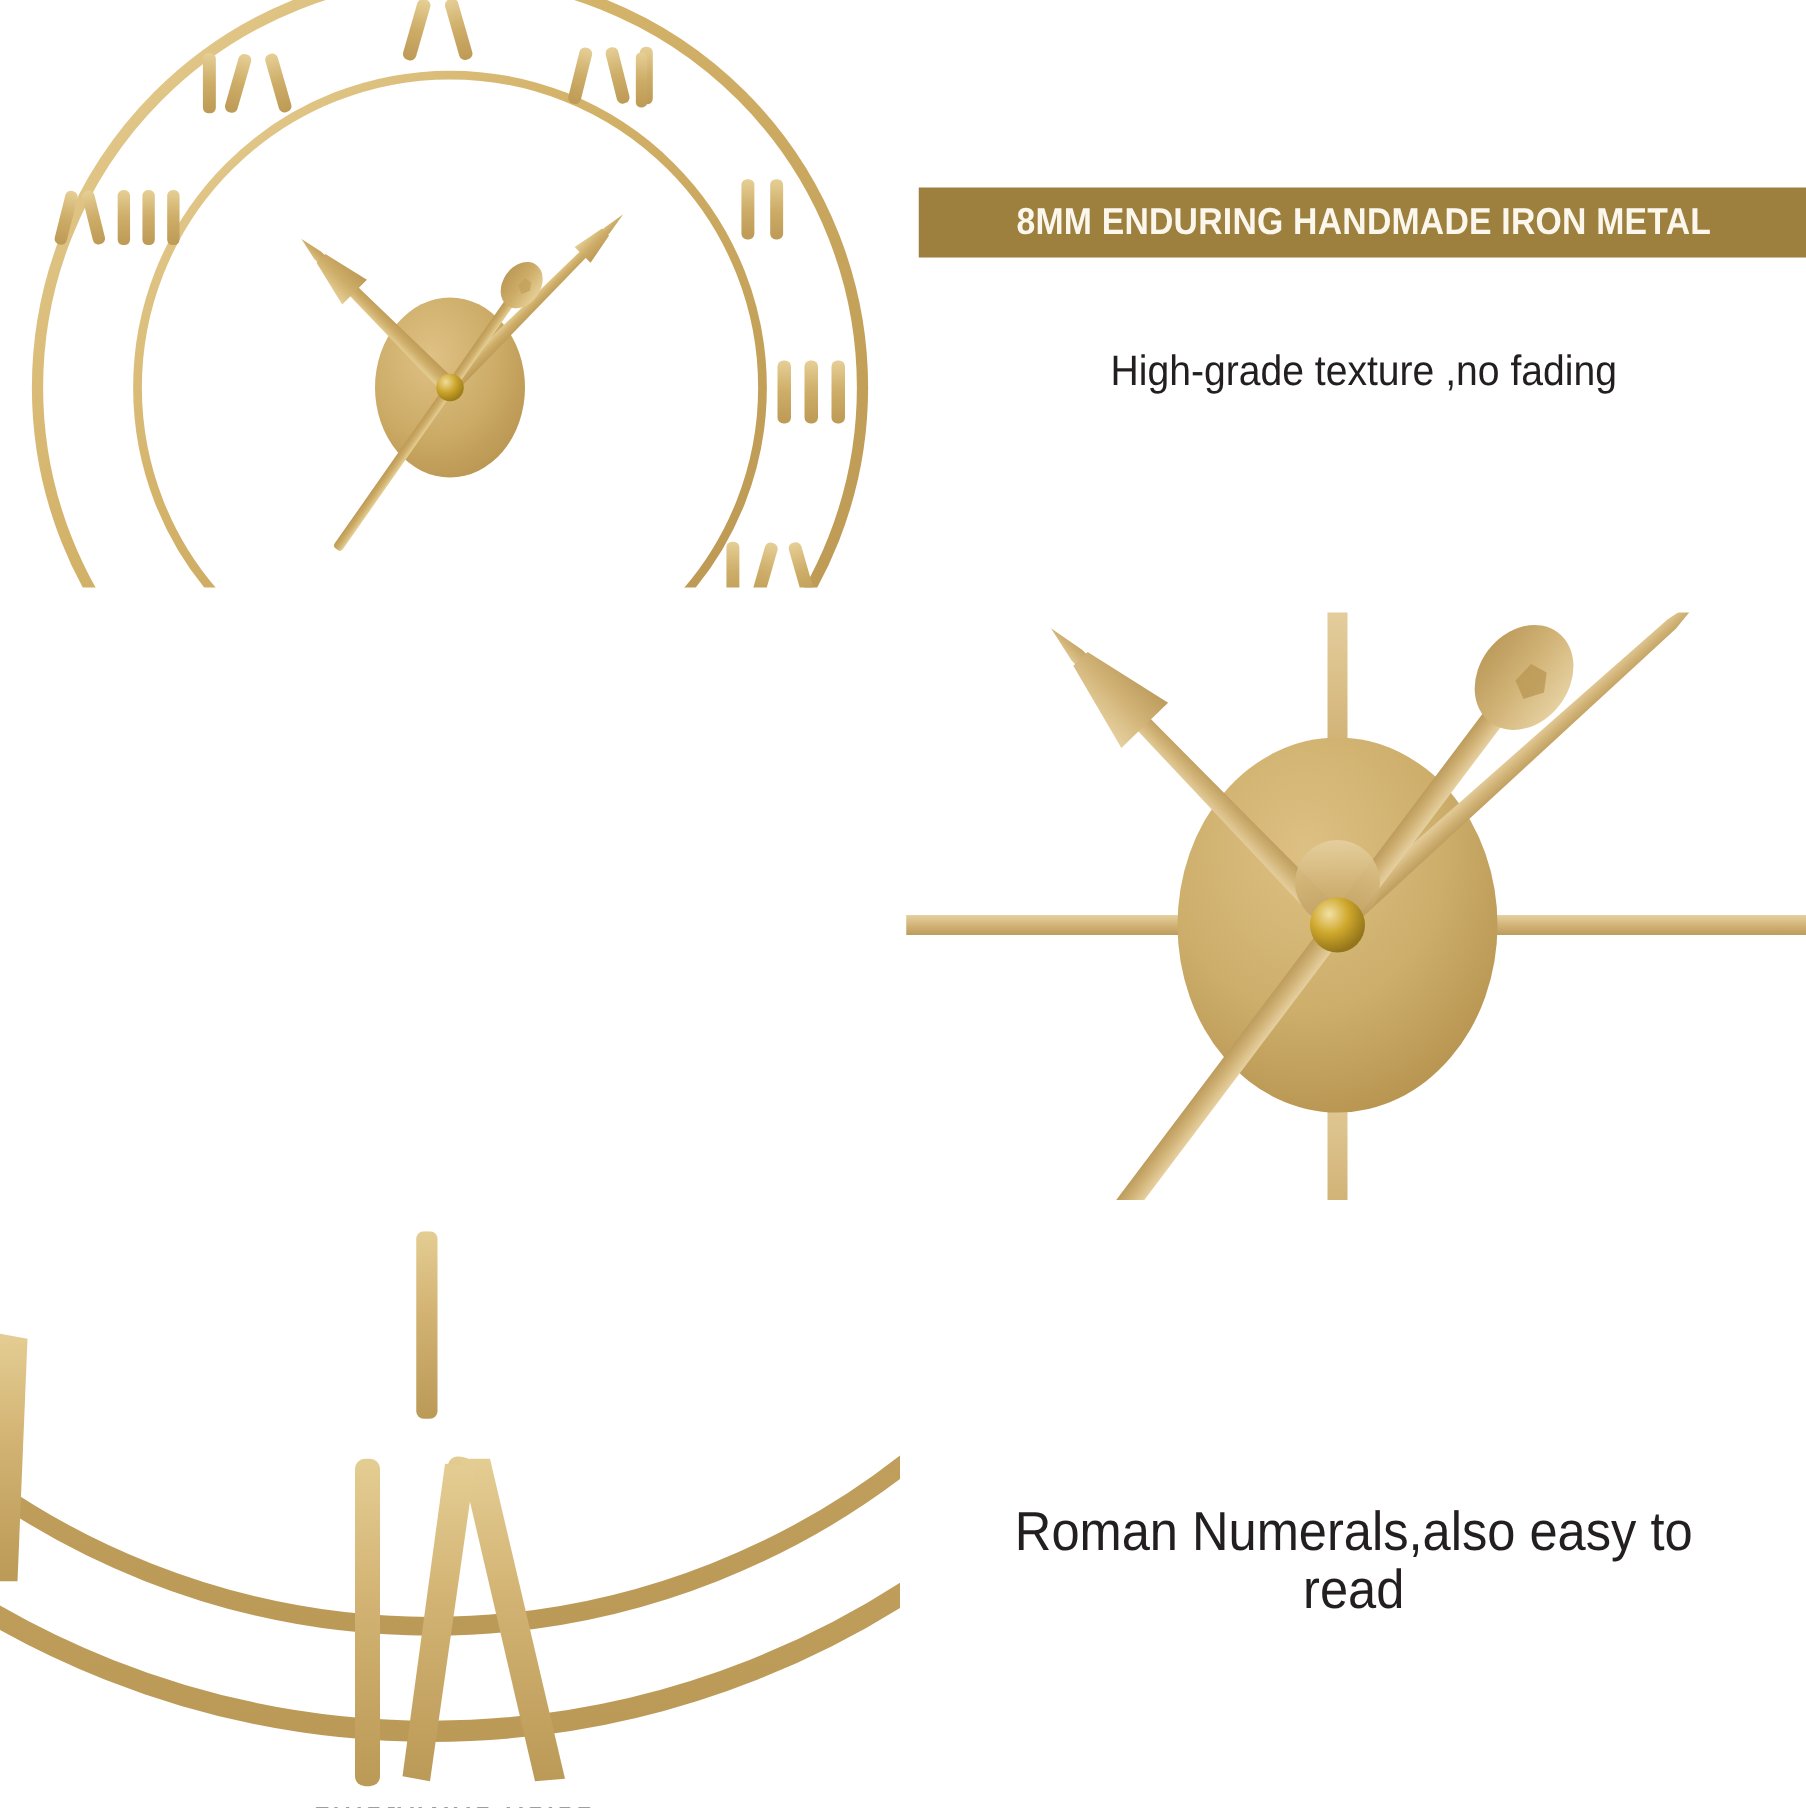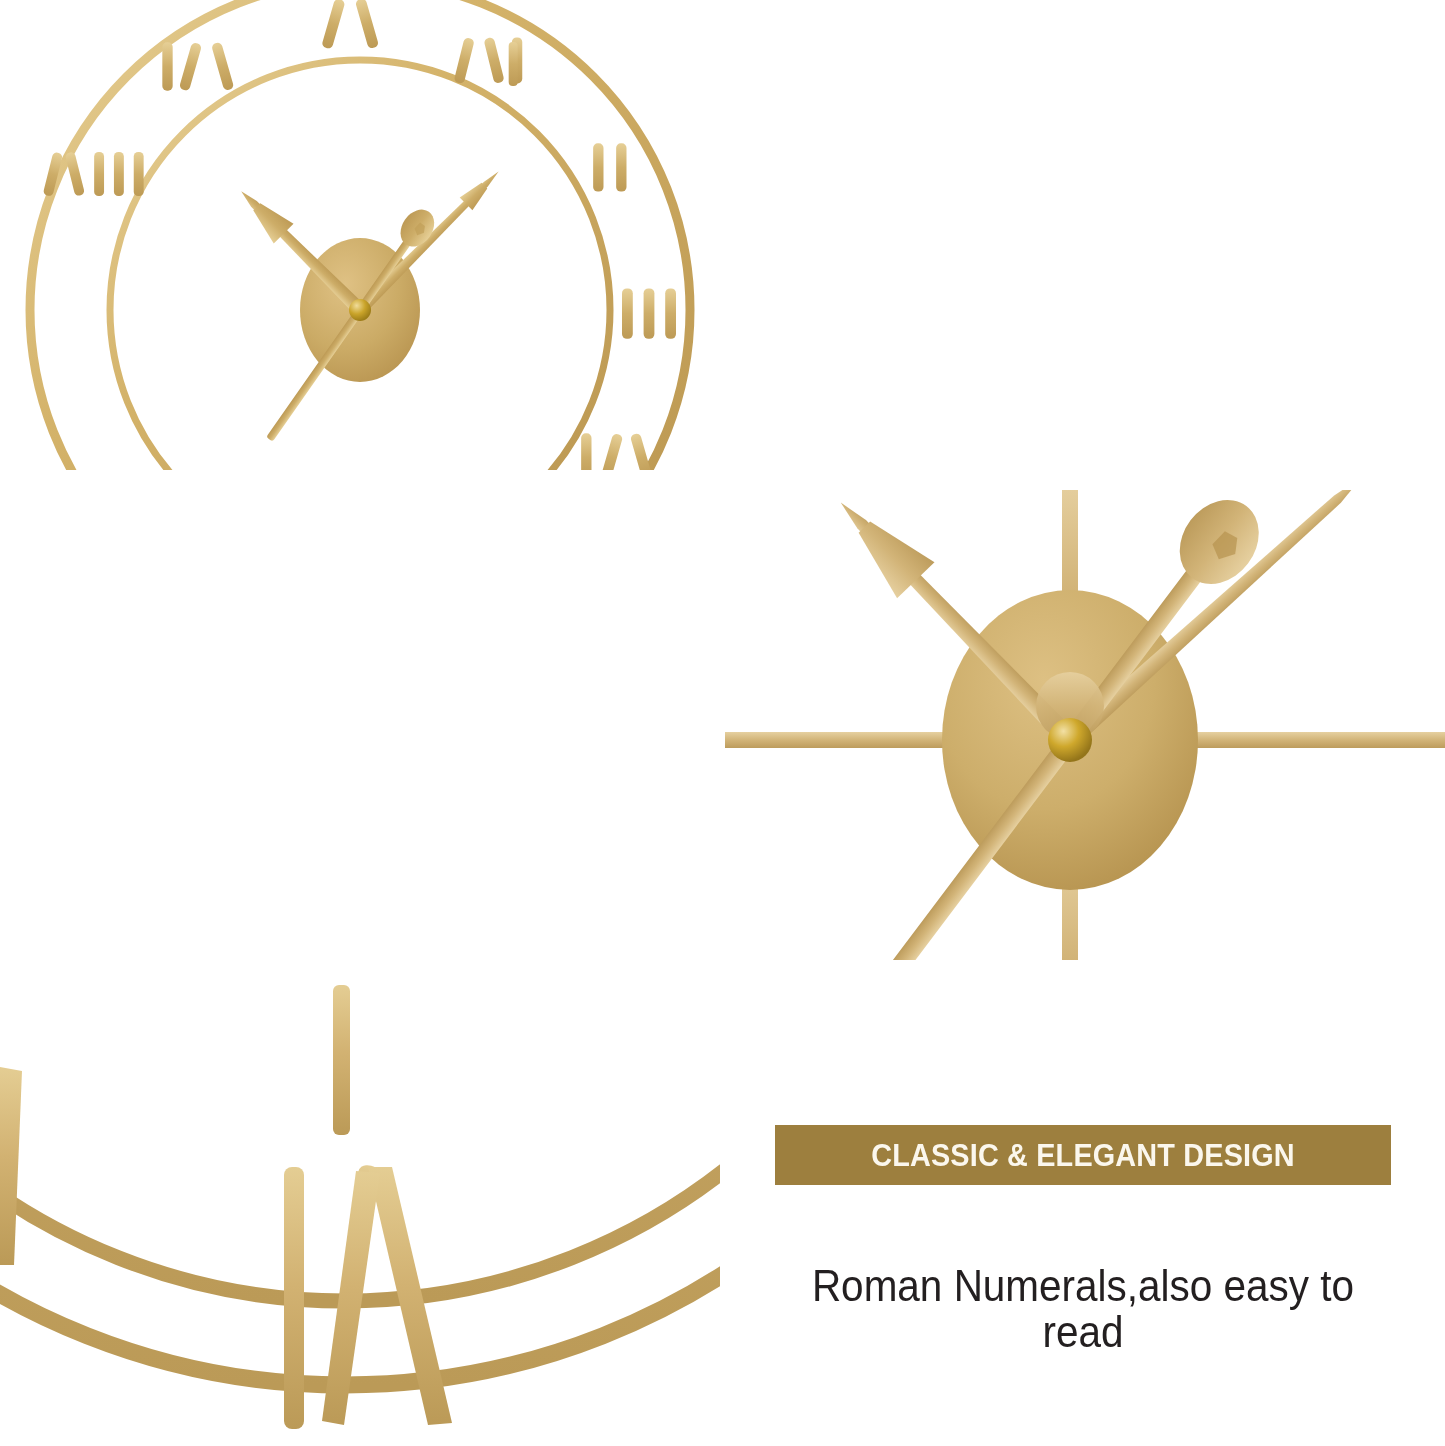--- a/index.html
+++ b/index.html
@@ -211,20 +211,30 @@
             <ellipse cx="-100" cy="0" rx="20" ry="15" fill="url(#gmetal2)"></ellipse>
             <path d="M -106 -5 l 6 -3 l 6 4 l -4 6 l -8 -1 z" fill="#c2a05a" opacity="0.75"></path>
           </g>
 
           <circle cx="0" cy="0" r="11" fill="url(#gpin)"></circle>
         </g>
       </g>
     </svg>
   </div>
 
+  <div class="cell" id="cell-feature-1">
+    <div class="feature" id="feature-1">
+      <div class="banner">
+        <span class="banner-text">8MM ENDURING HANDMADE IRON METAL</span>
+      </div>
+      <div class="subtext">
+        <span class="subtext-line">High-grade texture ,no fading</span>
+      </div>
+    </div>
+  </div>
 
   <div class="cell" id="cell-feature-2">
     <div class="feature" id="feature-2">
       <div class="banner">
         <span class="banner-text">BRAND QUARTZ MOVEMENT</span>
       </div>
       <div class="subtext">
         <span class="subtext-line">High-quality, Precise, and Reliable</span>
         <span class="subtext-line">AL CLOCK HAND,NO NOICE,Round</span>
         <span class="subtext-line">smothly,no noice</span>
@@ -307,22 +317,19 @@
         <path d="M 368 182 L 392 182 L 452 438 L 428 440 Z" rx="8"></path>
         <path d="M 356 186 L 380 188 L 344 440 L 322 436 Z"></path>
       </g>
 
       <path d="M 0 82 L 22 86 L 14 280 L -4 280 Z" fill="url(#gnum)"></path>
     </svg>
   </div>
 
   <div class="cell" id="cell-feature-3">
     <div class="feature" id="feature-3">
-      <div class="banner">
-        <span class="banner-text">CLASSIC &amp; ELEGANT DESIGN</span>
-      </div>
       <div class="subtext">
         <span class="subtext-line">Roman Numerals,also easy to read</span>
       </div>
     </div>
   </div>
 
 </div>
 
 </body></html>

